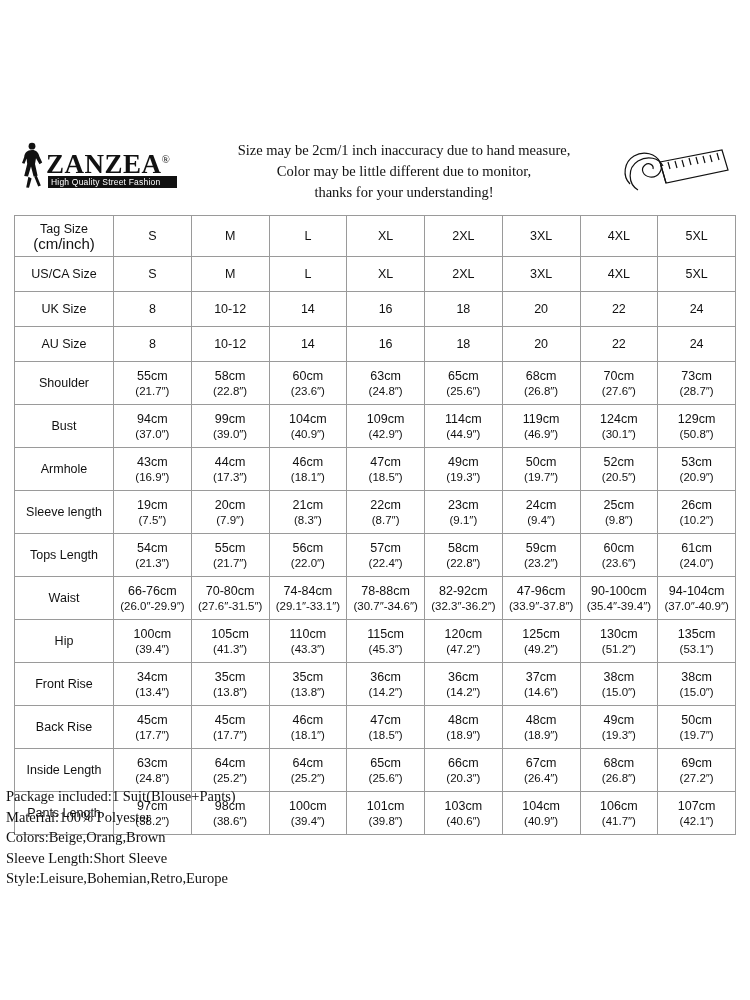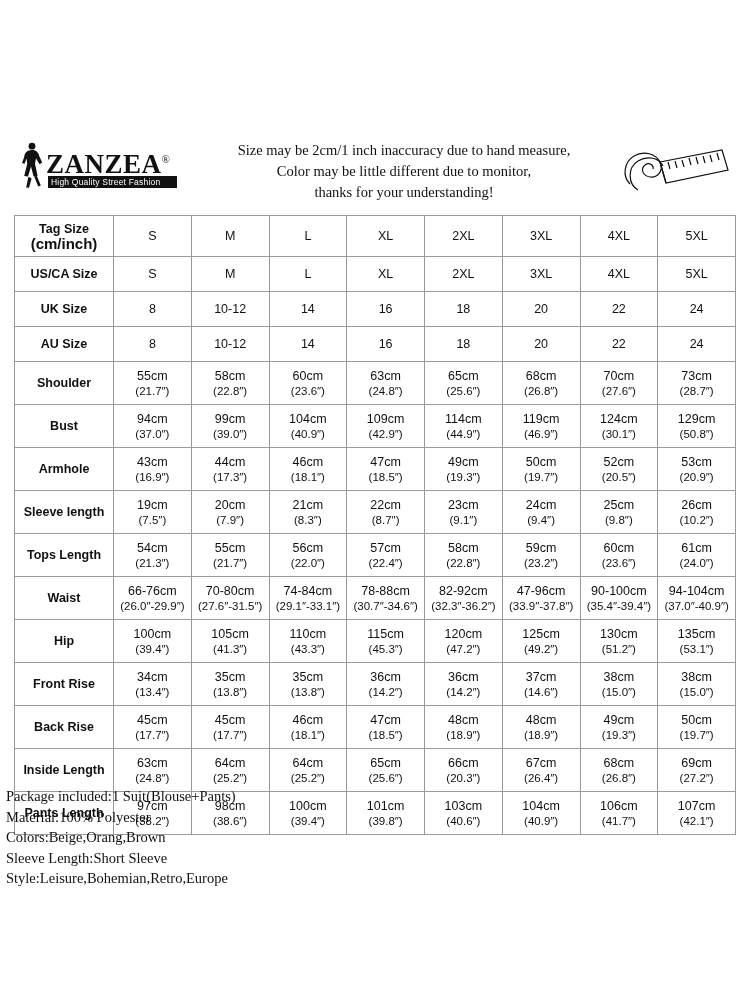--- a/index.html
+++ b/index.html
@@ -106,21 +106,21 @@
     text-align: center;
     vertical-align: middle;
     font-size: 12.5px;
     color: #111;
     padding: 2px 1px;
     line-height: 15px;
   }
   td.rowhead {
     width: 96px;
     font-size: 13.5px;
-    font-weight: bold;
+    font-weight: normal;
     background: #fff;
   }
   td.rowhead .sub {
     display: block;
     font-size: 15px;
     line-height: 13px;
   }
   tr.h-plain td { height: 30px; }
   tr.h-two td { height: 38px; }
   tr.h-tag td { height: 36px; }

